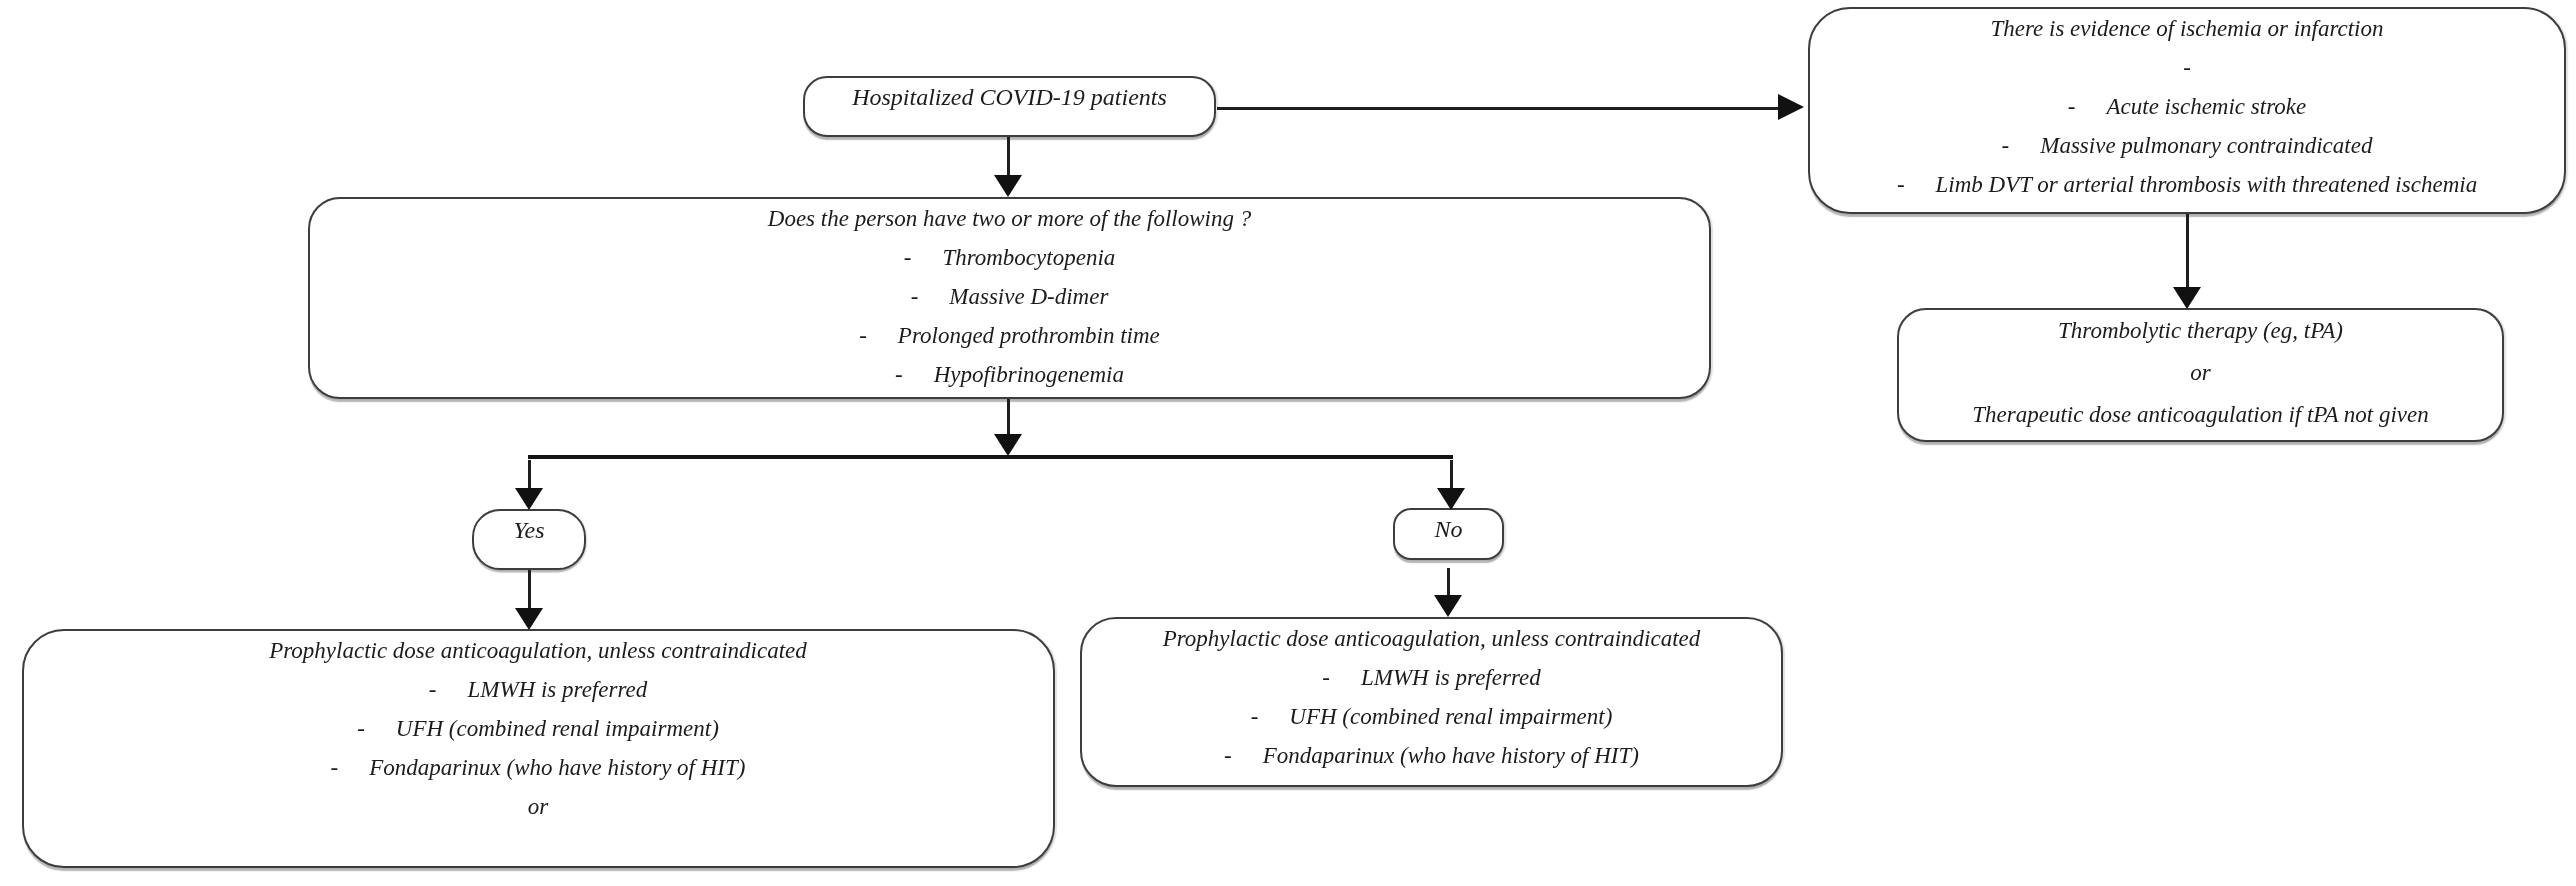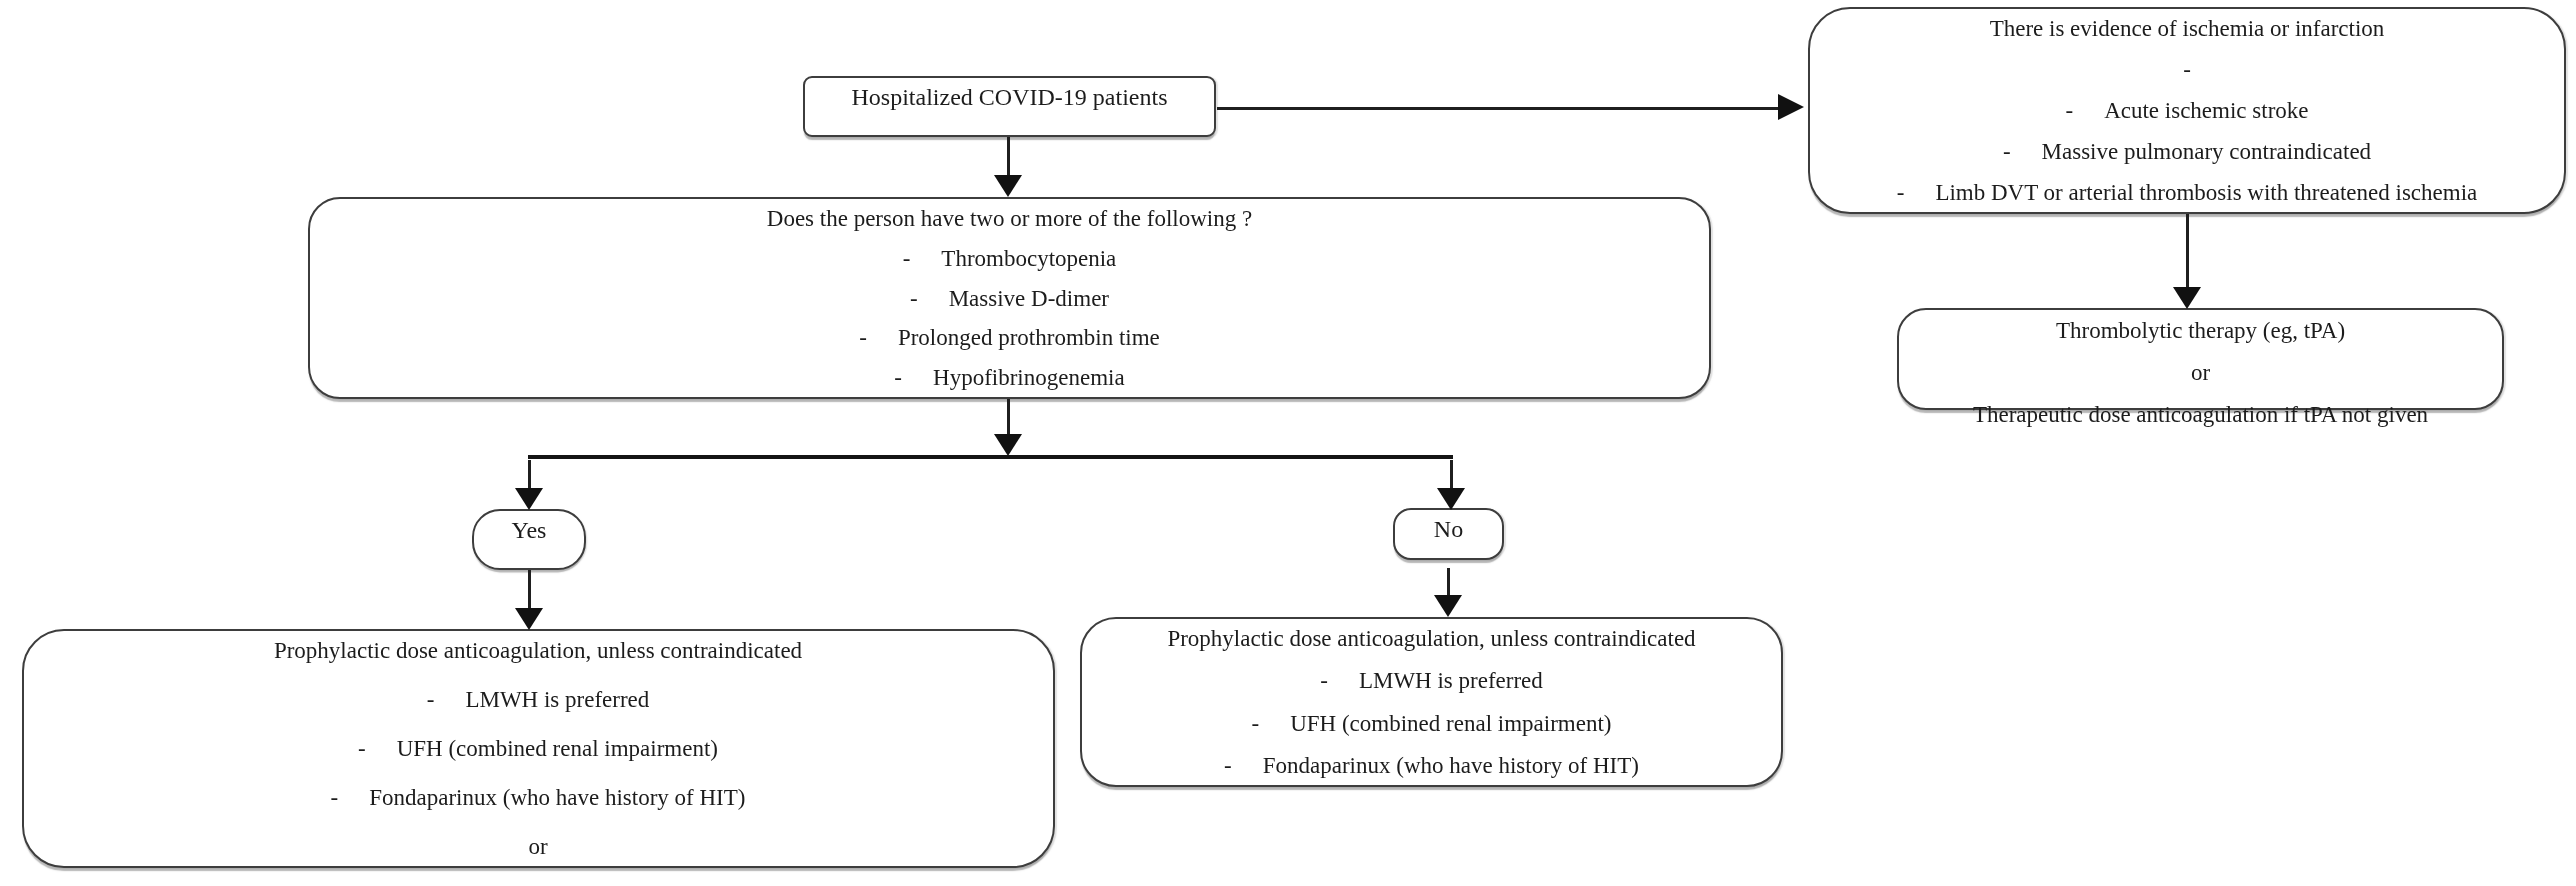--- a/index.html
+++ b/index.html
@@ -19,45 +19,46 @@
 
   
   .node {
     position: absolute;
     box-sizing: border-box;
     background: #ffffff;
     border: 2.4px solid #3d3d3d;
     box-shadow: 0 3.6px 1.2px -1.2px rgba(125,125,125,0.55), 1.8px 1.2px 1.2px -0.6px rgba(170,170,170,0.35);
     display: flex;
     flex-direction: column;
-    justify-content: space-between;
+    justify-content: flex-start;
     align-items: center;
     text-align: center;
     font-size: 23px;
     line-height: 39px;
+    font-style: italic;
   }
   .line { white-space: nowrap; }
   .bullet-row {
     display: flex;
     justify-content: center;
     align-items: baseline;
     gap: 31px;
     white-space: nowrap;
   }
   .dash { display: inline-block; }
   sup.note {
     font-size: 14.3px;
     line-height: 0;
     vertical-align: super;
   }
 
-  #node-start        { left: 803px; top: 76px;  width: 413px;  height: 61px; border-radius: 9px; font-size: 24px; }
+  #node-start        { left: 803px; top: 76px;  width: 413px;  height: 61px; border-radius: 24px; font-size: 24px; }
   #node-question     { left: 308px;  top: 197px;  width: 1403px; height: 202px; border-radius: 32px; }
   #node-evidence     { left: 1808px; top: 7.2px;   width: 758px; height: 207px; border-radius: 42px; }
-  #node-thrombolytic { left: 1897px; top: 308px;  width: 607px; height: 102px; border-radius: 29px; line-height: 42px; }
+  #node-thrombolytic { left: 1897px; top: 308px;  width: 607px; height: 134px; border-radius: 29px; line-height: 42px; }
   #node-yes          { left: 472px;  top: 509px;  width: 114px;  height: 61px; border-radius: 28px; font-size: 24px; }
   #node-no           { left: 1393px; top: 508px;  width: 111px;  height: 52px; border-radius: 18px; font-size: 24px; }
   #node-yes-outcome  { left: 21.5px;   top: 629px; width: 1033px; height: 239px; border-radius: 42px; line-height: 39px; }
   #node-no-outcome   { left: 1080px; top: 617px; width: 703px; height: 170px; border-radius: 36px; line-height: 39px; }
 
   
   .vline, .hline {
     position: absolute;
     background: #1f1f1f;
   }

